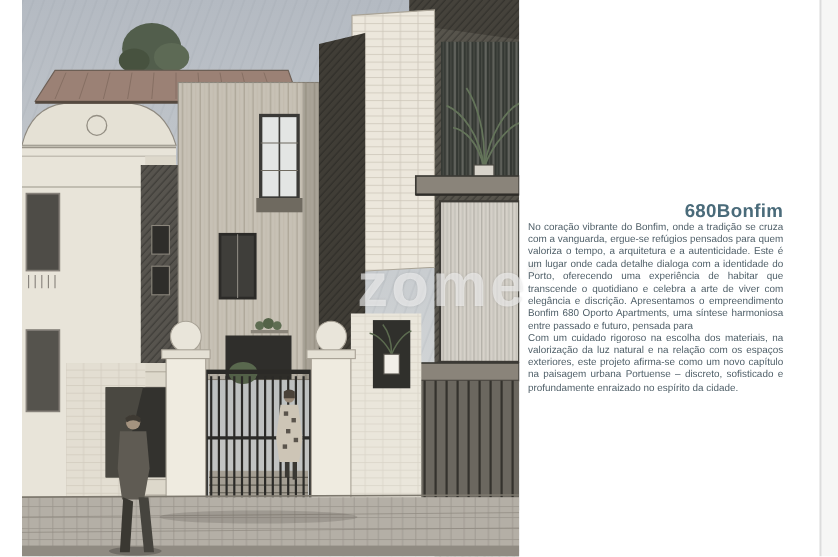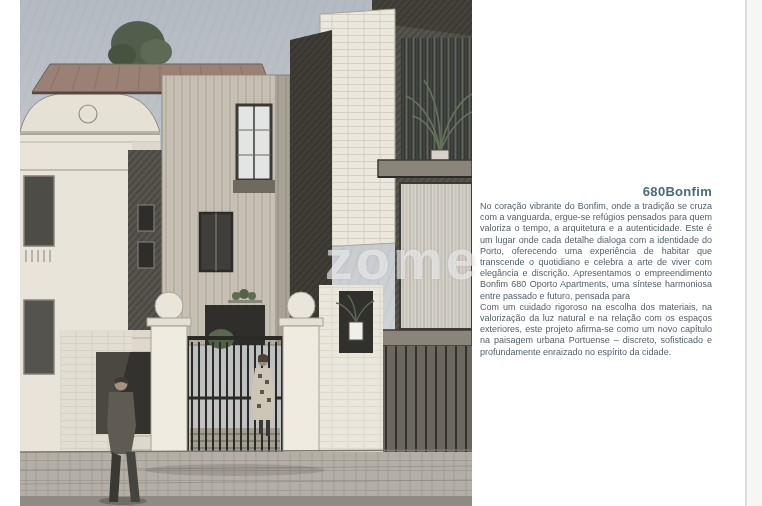--- a/index.html
+++ b/index.html
@@ -15,21 +15,21 @@
     font-size:56px;line-height:56px;font-weight:bold;letter-spacing:3px;
     color:rgba(255,255,255,0.55);
     text-shadow:0 0 2px rgba(130,130,130,0.30);
     user-select:none;white-space:nowrap;text-align:right;
   }
   .watermark sup{font-size:15px;letter-spacing:0;vertical-align:28px;}
   
   .panel{position:absolute;left:480px;top:0;width:232px;height:506px;}
   .title{
     margin-top:182px;text-align:right;
-    font-size:13px;line-height:19px;font-weight:bold;letter-spacing:0.3px;
+    font-size:17px;line-height:19px;font-weight:bold;letter-spacing:0.3px;
     color:#4a6b7a;
   }
   .subtitle{
     text-align:right;font-size:13.5px;line-height:16px;font-weight:bold;
     color:#649aab;letter-spacing:0.2px;
   }
   .intro{
     margin-top:15px;text-align:right;
     font-size:9px;line-height:11.5px;color:#4f5f68;
   }

